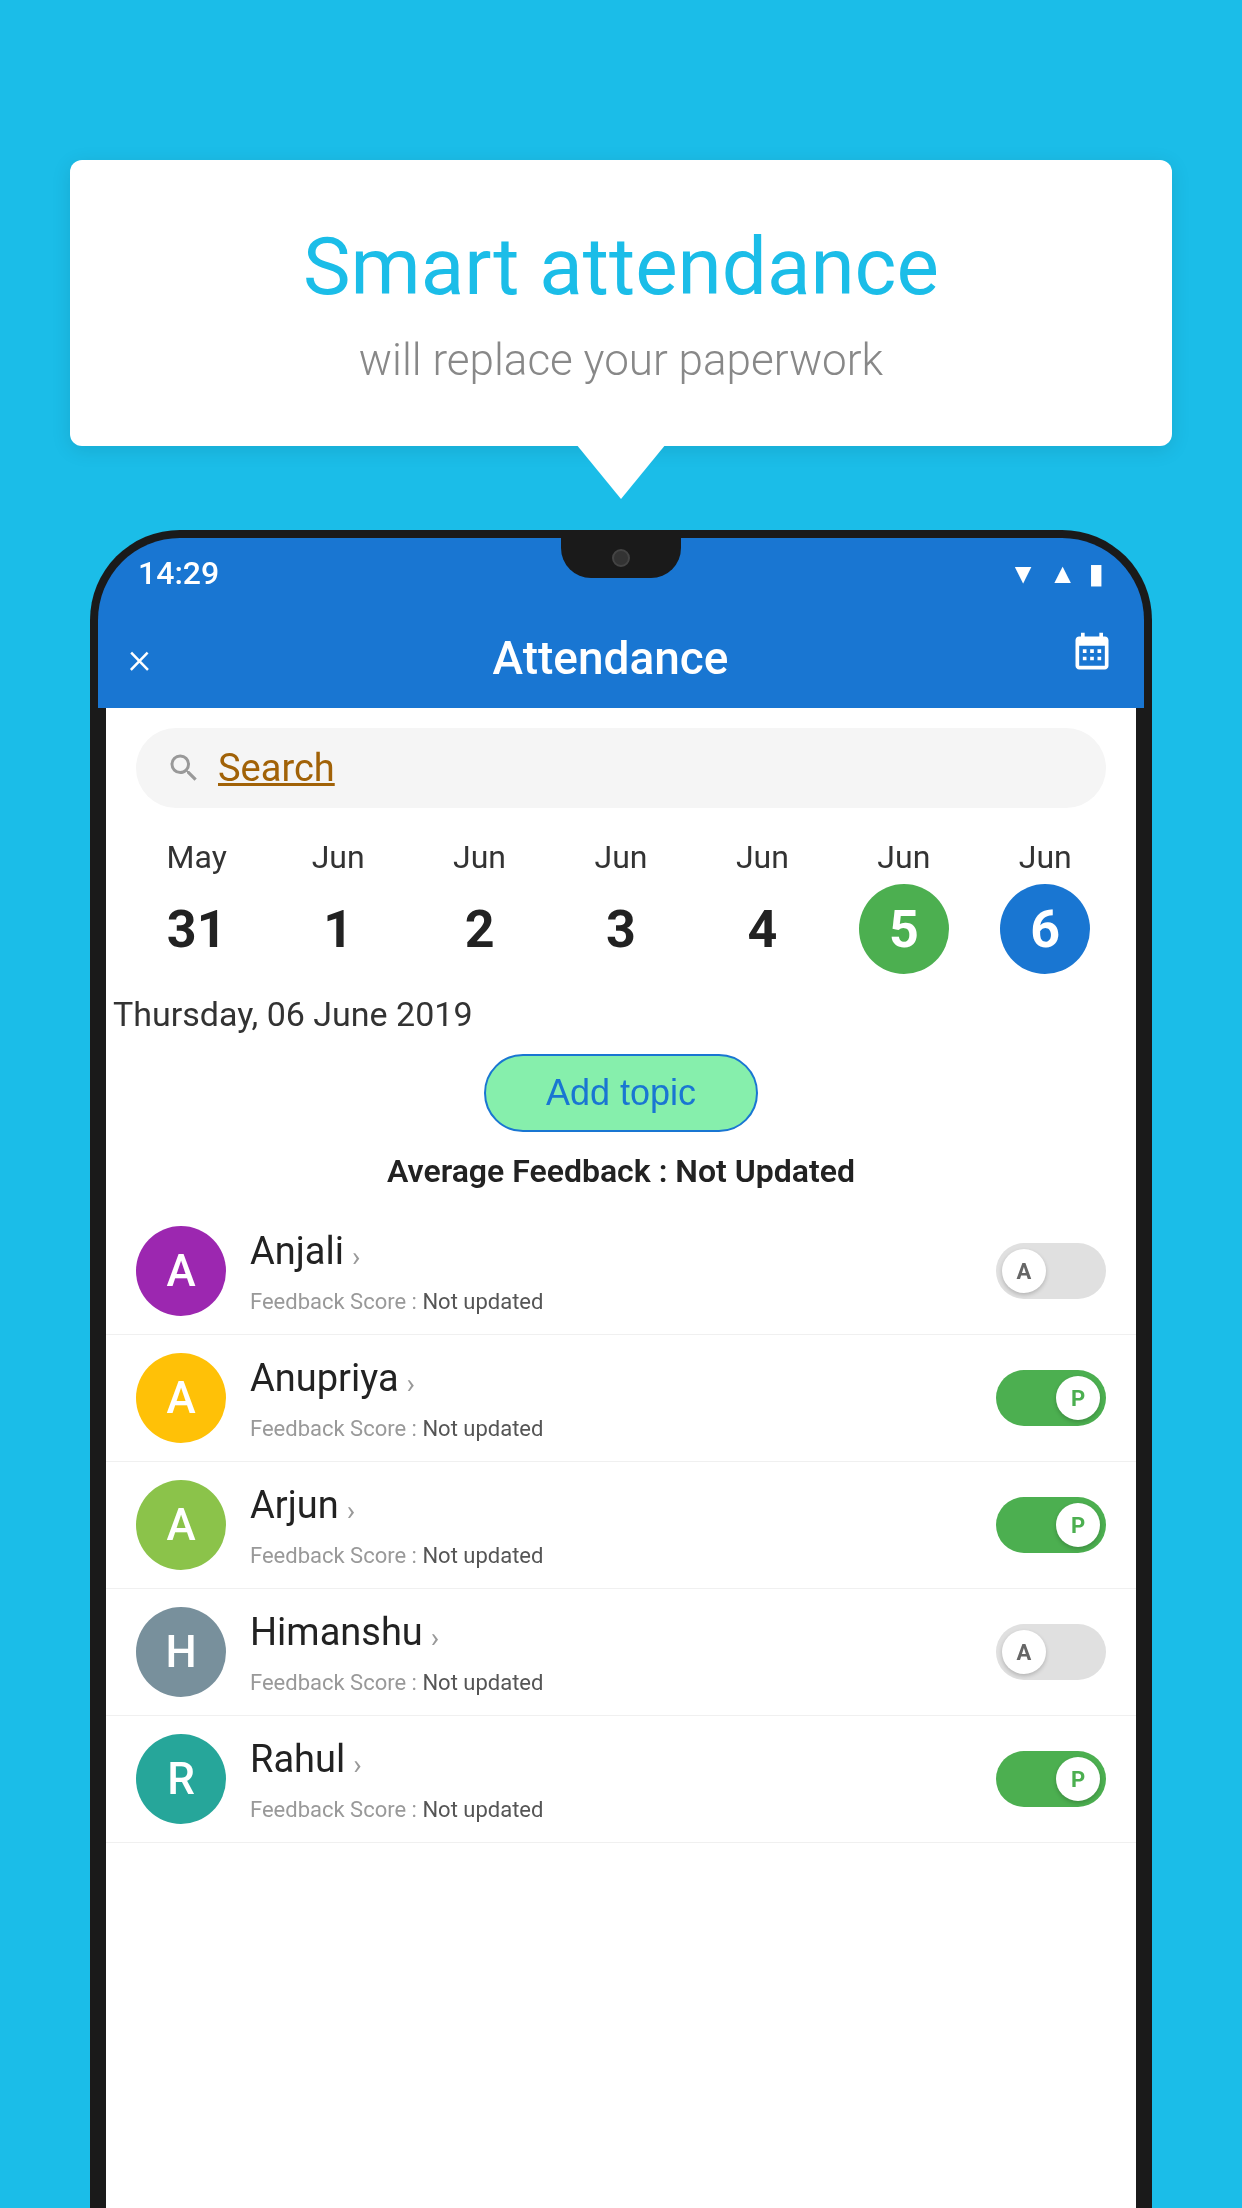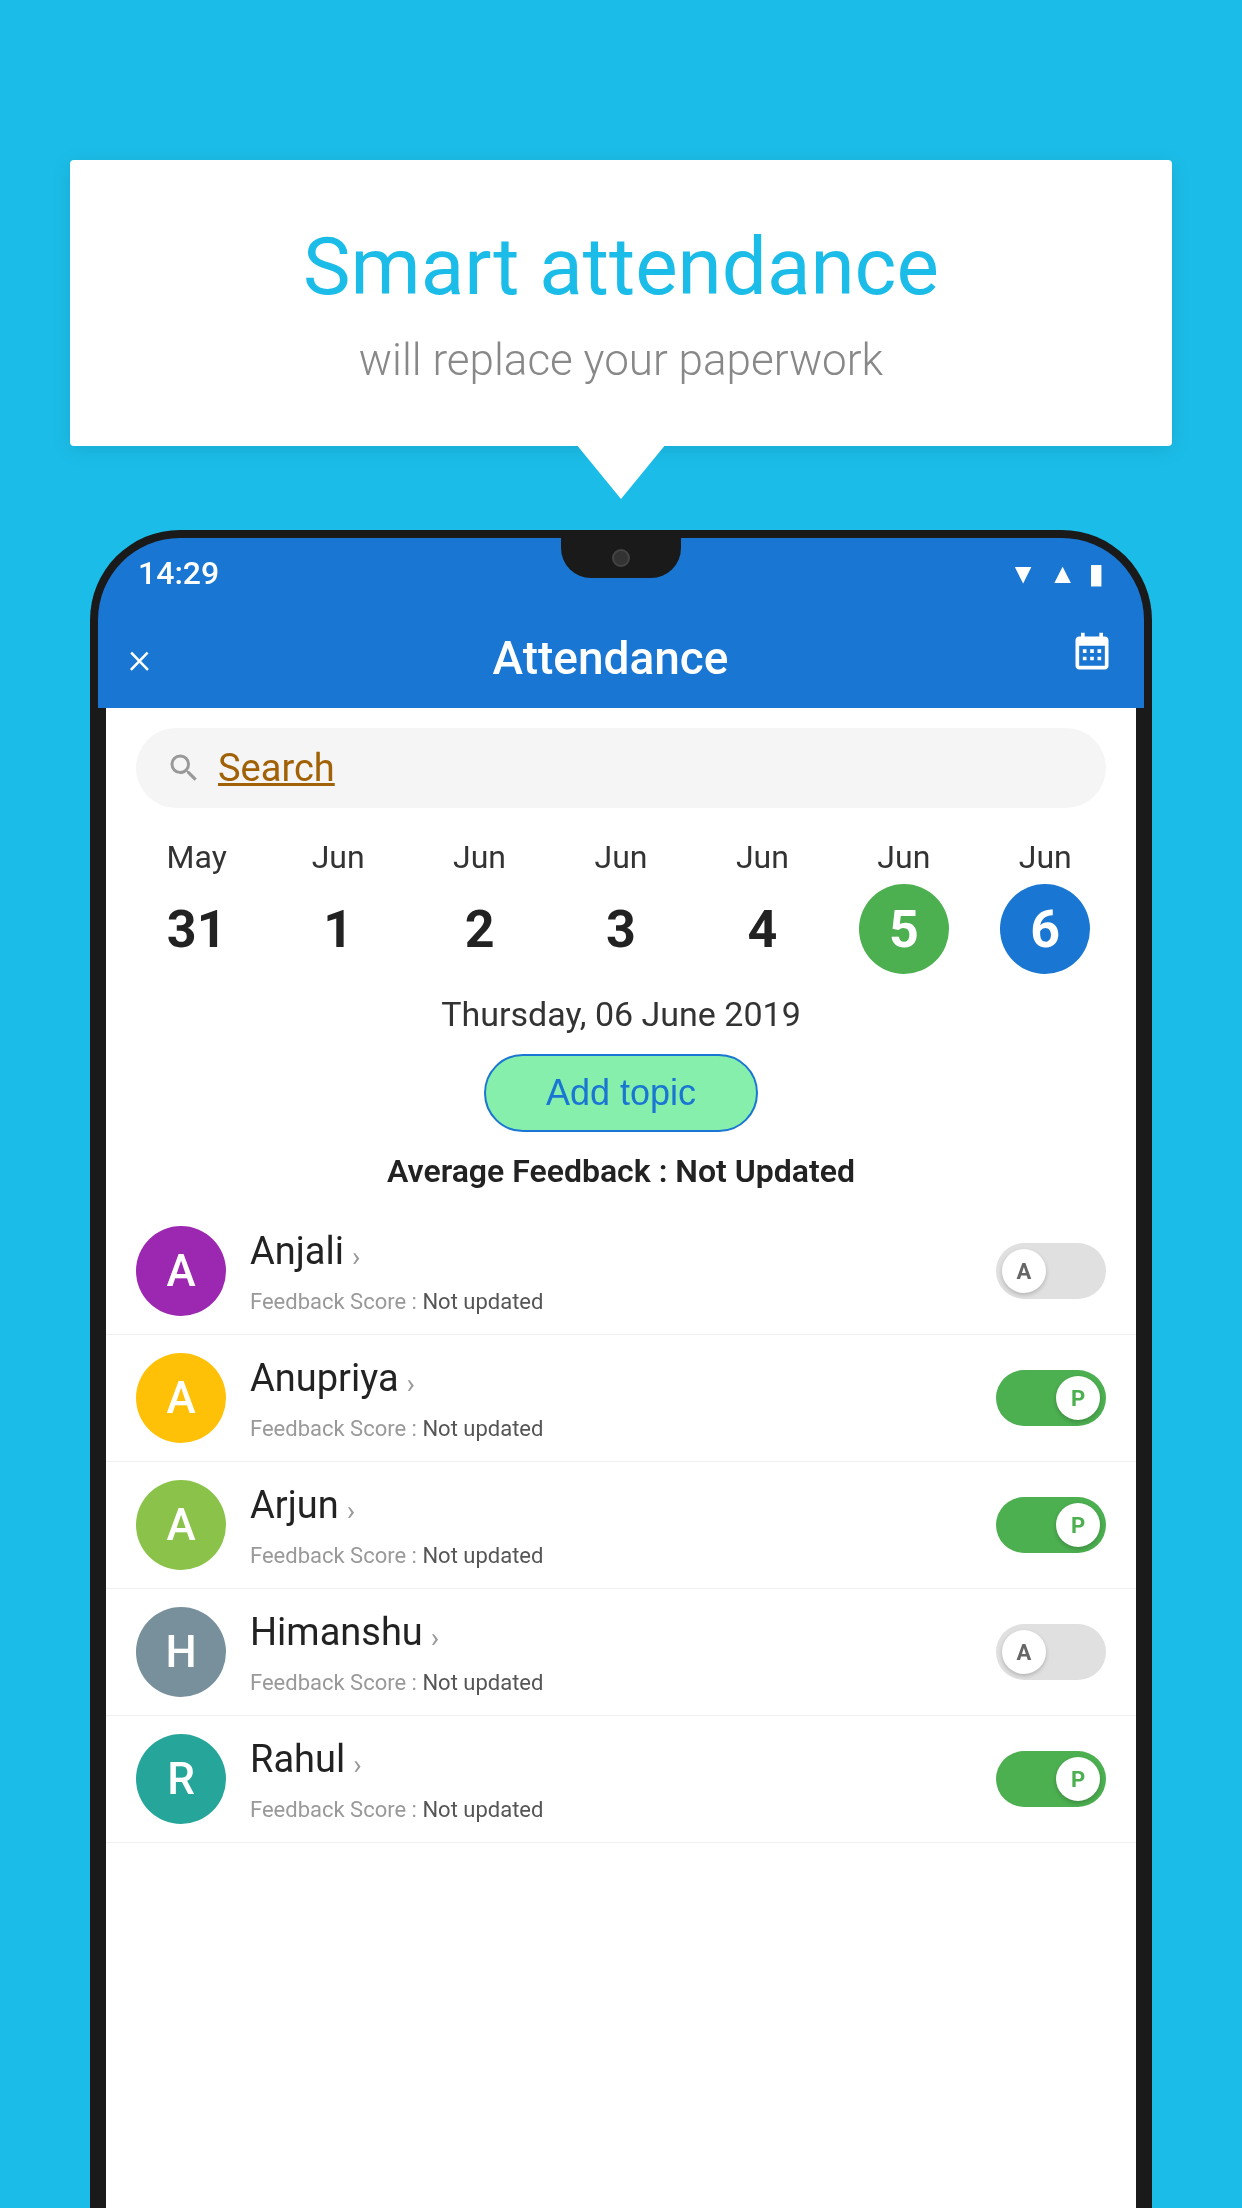--- a/index.html
+++ b/index.html
@@ -19,21 +19,21 @@
       top: 160px;
       left: 70px;
       right: 70px;
       display: flex;
       flex-direction: column;
       align-items: center;
     }
 
     .speech-bubble {
       background: white;
-      border-radius: 4px;
+      border-radius: 12px;
       padding: 60px 80px;
       width: 100%;
       text-align: center;
       box-shadow: 0 4px 20px rgba(0,0,0,0.1);
     }
 
     .speech-bubble-title {
       color: #1BBDE8;
       font-size: 80px;
       font-weight: 400;
@@ -231,25 +231,26 @@
       color: white;
     }
 
     .calendar-date.selected {
       background: #1976d2;
       color: white;
     }
 
     
     .selected-date-label {
-      text-align: center;
+      text-align: left;
       font-size: 34px;
       color: #333;
       padding: 20px 0 10px;
       font-weight: 400;
+      margin-left: 7px;
     }
 
     
     .add-topic-btn {
       display: block;
       margin: 10px auto;
       border: 2px solid #1976d2;
       border-radius: 40px;
       padding: 16px 60px;
       background: #86efac;

